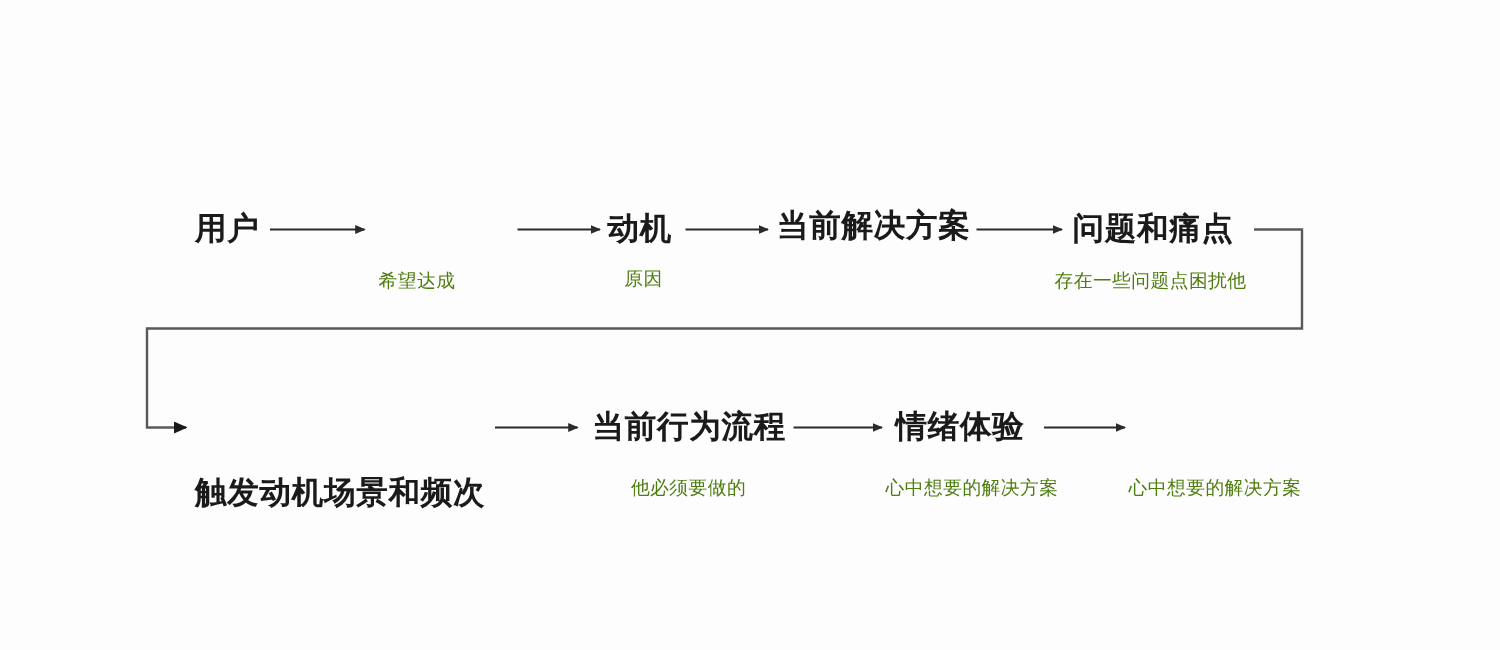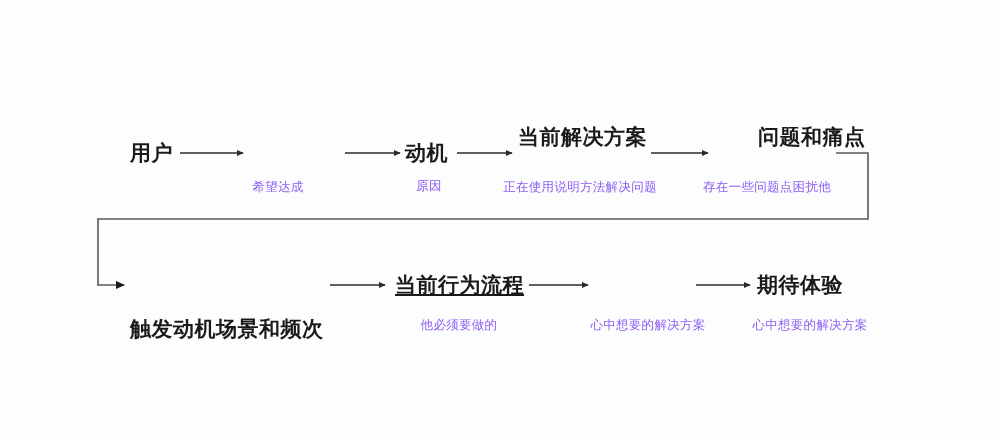--- a/index.html
+++ b/index.html
@@ -37,21 +37,21 @@
     font-size: 21px;
     font-weight: bold;
     color: #1a1a1a;
     letter-spacing: 0.5px;
     line-height: 1;
     white-space: nowrap;
   }
   .node-sub {
     position: absolute;
     font-size: 12.5px;
-    color: #8b5cf6;
+    color: #4d7c0f;
     letter-spacing: 0.3px;
     line-height: 1;
     white-space: nowrap;
     text-align: center;
     transform: translateX(-50%);
   }
 </style>
 </head>
 <body>
 
@@ -79,29 +79,28 @@
     <line x1="696" y1="285" x2="750" y2="285" stroke="#2b2b2b" stroke-width="1.4" marker-end="url(#arrowhead)"></line>
   </svg>
 
   <div class="node node-title" style="left:130px; top:142px;">用户</div>
 
   <div class="node-sub" style="left:278px; top:181px;">希望达成</div>
 
   <div class="node node-title" style="left:405px; top:142px;">动机</div>
   <div class="node-sub" style="left:429px; top:180px;">原因</div>
 
-  <div class="node node-title" style="left:518px; top:126px;">当前解决方案</div>
-  <div class="node-sub" style="left:580px; top:181px;">正在使用说明方法解决问题</div>
+  <div class="node node-title" style="left:518px; top:140px;">当前解决方案</div>
 
-  <div class="node node-title" style="left:715px; top:126px;margin-left:43px;">问题和痛点</div>
+  <div class="node node-title" style="left:715px; top:142px;">问题和痛点</div>
   <div class="node-sub" style="left:767px; top:181px;">存在一些问题点困扰他</div>
 
   <div class="node node-title" style="left:130px; top:274px;margin-top:44px;">触发动机场景和频次</div>
 
-  <div class="node node-title" style="left:395px; top:274px;text-decoration:underline;">当前行为流程</div>
+  <div class="node node-title" style="left:395px; top:274px;">当前行为流程</div>
   <div class="node-sub" style="left:459px; top:319px;">他必须要做的</div>
 
+  <div class="node node-title" style="left:597px; top:274px;">情绪体验</div>
   <div class="node-sub" style="left:648px; top:319px;">心中想要的解决方案</div>
 
-  <div class="node node-title" style="left:757px; top:274px;">期待体验</div>
   <div class="node-sub" style="left:810px; top:319px;">心中想要的解决方案</div>
 
 </div>
 
 </body></html>

